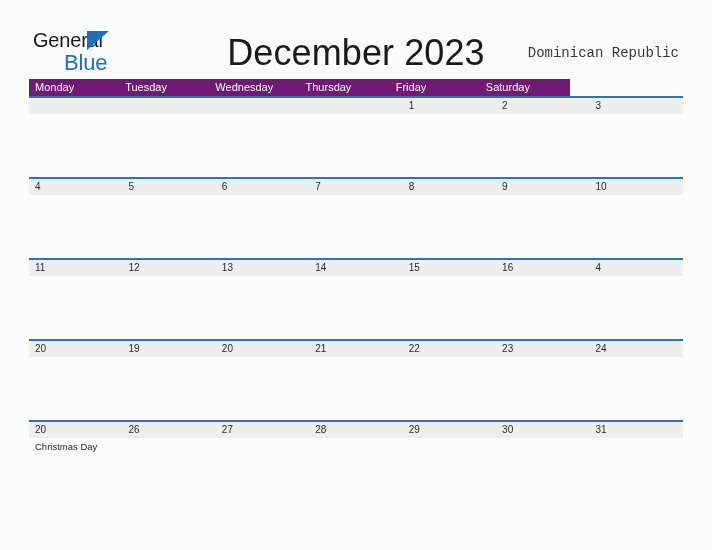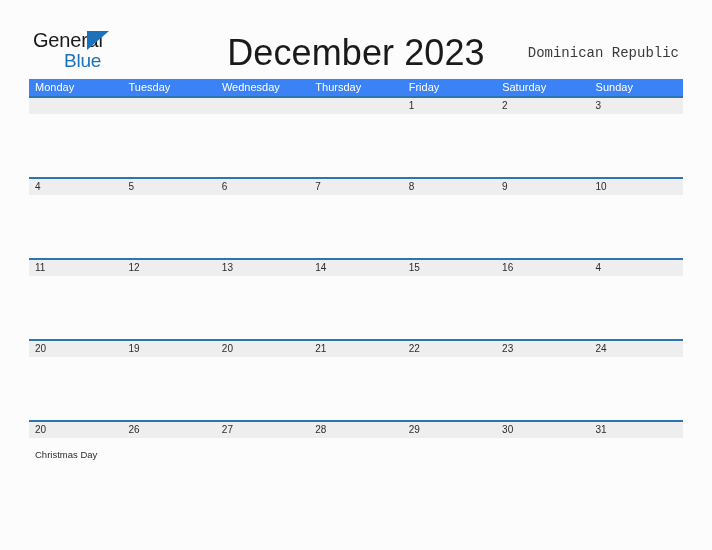--- a/index.html
+++ b/index.html
@@ -43,21 +43,21 @@
     top: 0;
     font-size: 20px;
     letter-spacing: -0.2px;
     color: #1b1b1b;
     font-family: "Liberation Sans", sans-serif;
   }
   .logo-blue {
     position: absolute;
     left: 31px;
     top: 21px;
-    font-size: 19px;
+    font-size: 22px;
     letter-spacing: -0.2px;
     color: #1c72ba;
     font-family: "Liberation Sans", sans-serif;
   }
   .logo-triangle {
     position: absolute;
     left: 54px;
     top: 2px;
     width: 0;
     height: 0;
@@ -91,24 +91,23 @@
   
   .calendar {
     position: absolute;
     left: 29px;
     top: 79px;
     width: 654px;
   }
 
   .weekday-row {
     display: flex;
-    width: 654px;
+    width: 541px;
     height: 17px;
-    background: #3b82f6;
-    justify-content: flex-end;
+    background: #701a75;
   }
   .weekday-cell {
     width: 93.43px;
     box-sizing: border-box;
     padding-left: 6px;
     color: #ffffff;
     font-size: 11px;
     line-height: 17px;
     font-family: "Liberation Sans", sans-serif;
     white-space: nowrap;
@@ -158,21 +157,20 @@
     width: 93.43px;
     box-sizing: border-box;
     padding: 3px 4px 0 6px;
   }
   .event-label {
     font-size: 9.5px;
     line-height: 12px;
     color: #2b2b2b;
     font-family: "Liberation Sans", sans-serif;
     white-space: nowrap;
-    margin-top: 8px;
   }
   .event-label:empty {
     display: none;
   }
 </style>
 </head>
 <body>
 
 <div class="page">
 
@@ -192,21 +190,20 @@
 
   <div class="calendar">
 
     <div class="weekday-row">
       <div class="weekday-cell">Monday</div>
       <div class="weekday-cell">Tuesday</div>
       <div class="weekday-cell">Wednesday</div>
       <div class="weekday-cell">Thursday</div>
       <div class="weekday-cell">Friday</div>
       <div class="weekday-cell">Saturday</div>
-      <div class="weekday-cell">Sunday</div>
     </div>
 
     <div class="week">
       <div class="week-top-rule"></div>
       <div class="date-band">
         <div class="day-cell">
             <span class="day-number"></span>
           </div>
         <div class="day-cell">
             <span class="day-number"></span>

